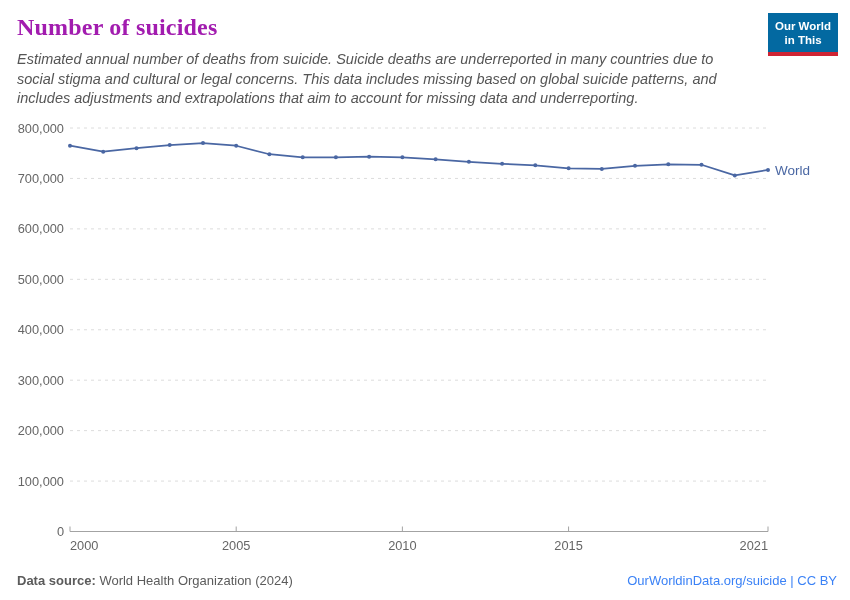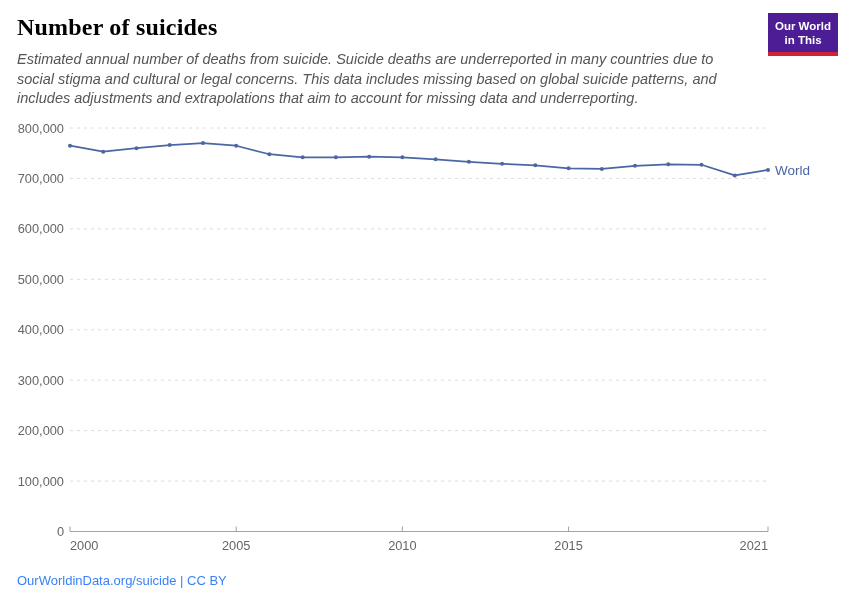--- a/index.html
+++ b/index.html
@@ -14,34 +14,34 @@
     position: absolute;
     left: 17px; top: 14px;
     width: 740px;
   }
   .chart-title {
     margin: 0;
     font-family: "Liberation Serif", serif;
     font-weight: 700;
     font-size: 24px;
     letter-spacing: 0.2px;
-    color: #000000;
+    color: #a21caf;
   }
   .chart-subtitle {
     margin: 9px 0 0 0;
     font-size: 14.5px;
     line-height: 19.5px;
     color: #555555;
     font-style: italic;
   }
   .owid-logo {
     position: absolute;
     right: 12px; top: 13px;
     width: 58px;
-    background: #4c1d95;
+    background: #0369a1;
     border-bottom: 4px solid #cf2433;
     padding: 6px 6px 5px 6px;
     text-align: center;
   }
   .owid-logo .line {
     color: #ffffff;
     font-weight: 700;
     font-size: 11.5px;
     line-height: 14px;
     white-space: nowrap;
@@ -142,14 +142,18 @@
       <circle cx="635.0" cy="165.8" r="2" fill="#4a67a3"></circle>
       <circle cx="668.3" cy="164.3" r="2" fill="#4a67a3"></circle>
       <circle cx="701.5" cy="164.8" r="2" fill="#4a67a3"></circle>
       <circle cx="734.8" cy="175.4" r="2" fill="#4a67a3"></circle>
       <circle cx="768.0" cy="169.9" r="2" fill="#4a67a3"></circle>
     </g>
   <text class="entity-label" x="775" y="175">World</text>
 </svg>
 
 <div class="footer">
+  <div>
+    <span class="bold">Data source:</span>
+    <span>World Health Organization (2024)</span>
+  </div>
   <a href="#">OurWorldinData.org/suicide | CC BY</a>
 </div>
 
 </body></html>

